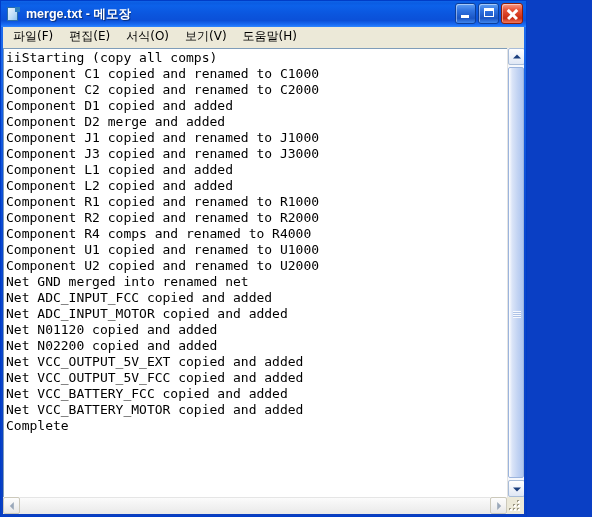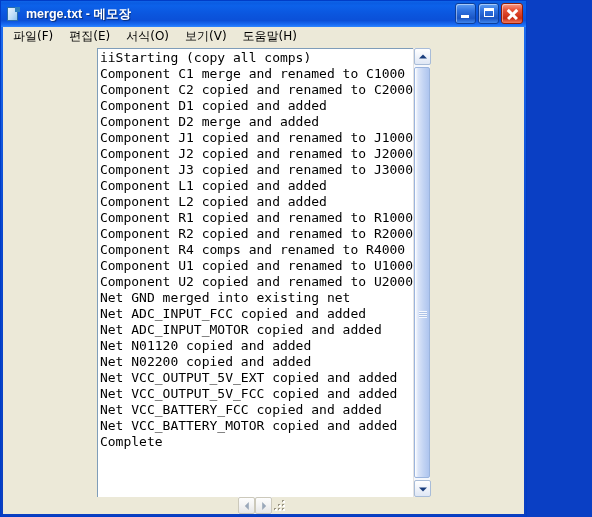--- a/index.html
+++ b/index.html
@@ -148,21 +148,20 @@
     cursor: default;
   }
 
   
   .editwrap {
     flex: 1 1 auto;
     display: flex;
     flex-direction: column;
     background: #ece9d8;
     min-height: 0;
-    align-items: center;
   }
   .editrow {
     flex: 1 1 auto;
     display: flex;
     min-height: 0;
   }
   .textarea {
     flex: 1 1 auto;
     background: #ffffff;
     border: 1px solid #7f9db9;
@@ -321,35 +320,34 @@
       <span class="menu-item">서식(O)</span>
       <span class="menu-item">보기(V)</span>
       <span class="menu-item">도움말(H)</span>
     </div>
 
     <div class="editwrap">
       <div class="editrow">
 
         <div class="textarea">
           <div class="line">iiStarting (copy all comps)</div>
-          <div class="line">Component C1 merge and renamed to C1000</div>
+          <div class="line">Component C1 copied and renamed to C1000</div>
           <div class="line">Component C2 copied and renamed to C2000</div>
           <div class="line">Component D1 copied and added</div>
           <div class="line">Component D2 merge and added</div>
           <div class="line">Component J1 copied and renamed to J1000</div>
-          <div class="line">Component J2 copied and renamed to J2000</div>
           <div class="line">Component J3 copied and renamed to J3000</div>
           <div class="line">Component L1 copied and added</div>
           <div class="line">Component L2 copied and added</div>
           <div class="line">Component R1 copied and renamed to R1000</div>
           <div class="line">Component R2 copied and renamed to R2000</div>
           <div class="line">Component R4 comps and renamed to R4000</div>
           <div class="line">Component U1 copied and renamed to U1000</div>
           <div class="line">Component U2 copied and renamed to U2000</div>
-          <div class="line">Net GND merged into existing net</div>
+          <div class="line">Net GND merged into renamed net</div>
           <div class="line">Net ADC_INPUT_FCC copied and added</div>
           <div class="line">Net ADC_INPUT_MOTOR copied and added</div>
           <div class="line">Net N01120 copied and added</div>
           <div class="line">Net N02200 copied and added</div>
           <div class="line">Net VCC_OUTPUT_5V_EXT copied and added</div>
           <div class="line">Net VCC_OUTPUT_5V_FCC copied and added</div>
           <div class="line">Net VCC_BATTERY_FCC copied and added</div>
           <div class="line">Net VCC_BATTERY_MOTOR copied and added</div>
           <div class="line">Complete</div>
         </div>

